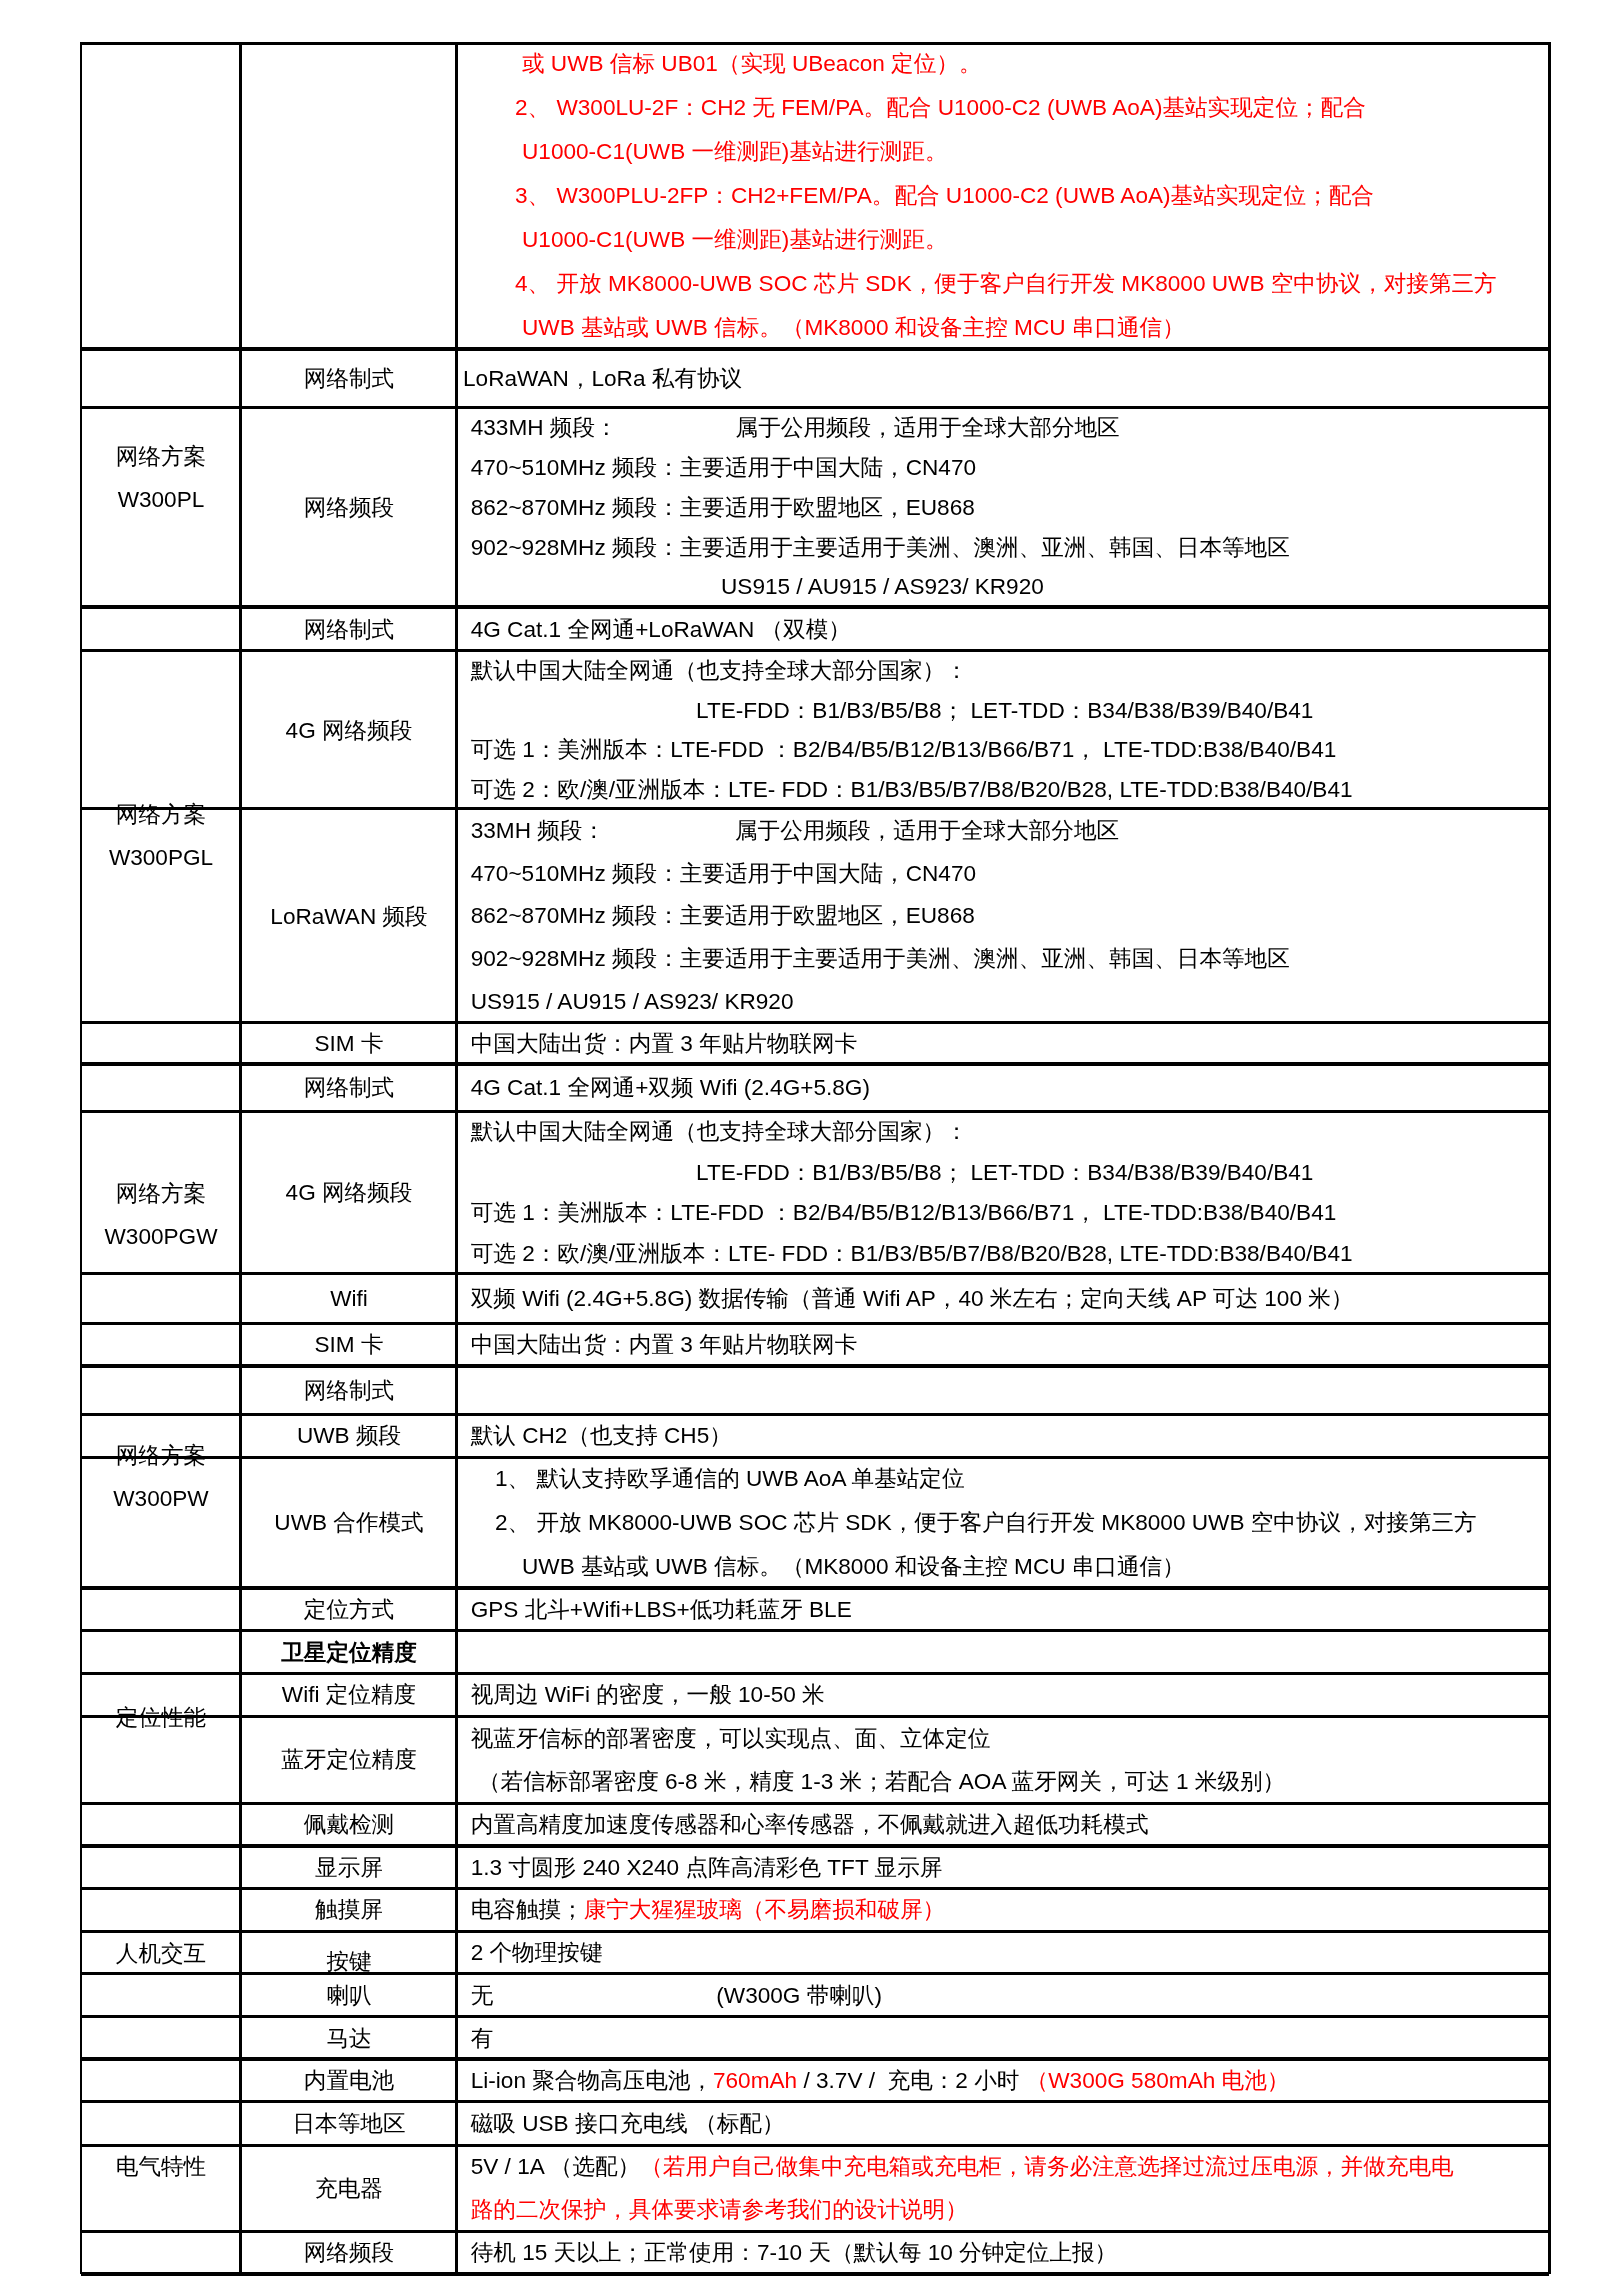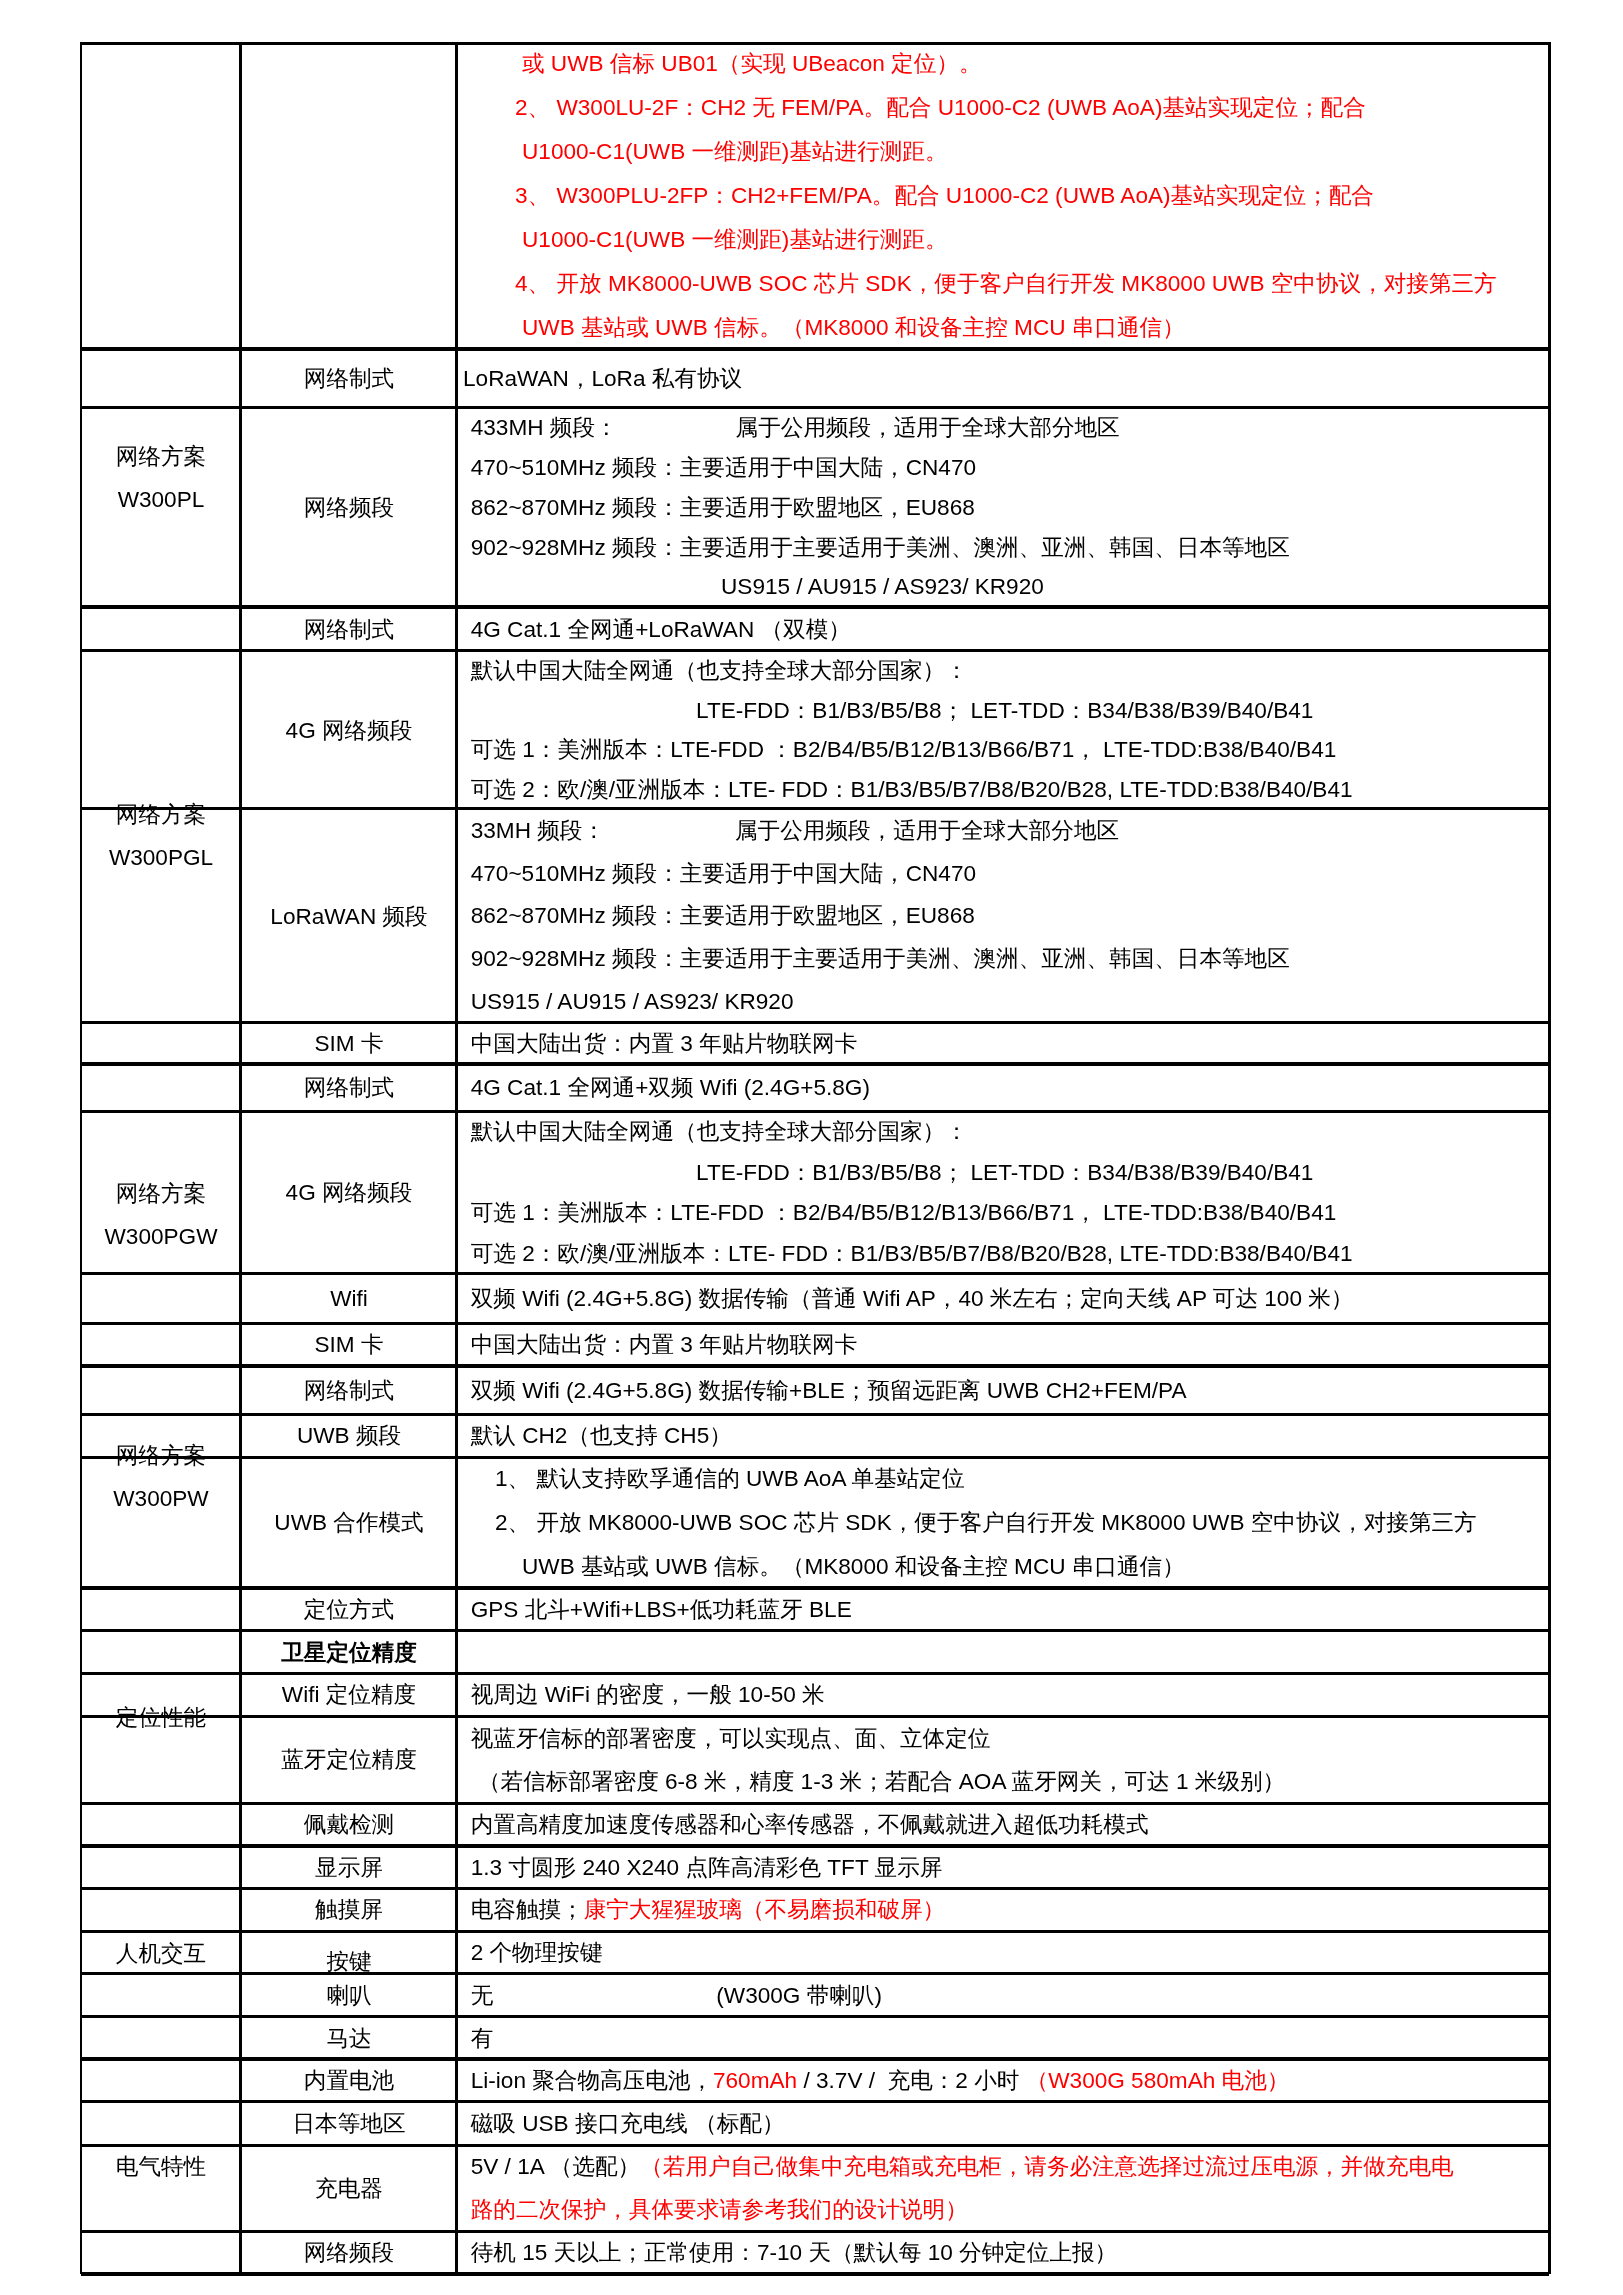--- a/index.html
+++ b/index.html
@@ -92,23 +92,20 @@
         <div class="line" style="height: 49px; padding-left: 14.7px;"><span>双频 Wifi (2.4G+5.8G) 数据传输（普通 Wifi AP，40 米左右；定向天线 AP 可达 100 米）</span></div>
       </div>
       <div class="hline" style="top: 1280px; left: 0px; width: 1468px; height: 2.9px;"></div>
       <div class="param" style="left: 160px; top: 1281px; width: 216px; height: 43px;">SIM 卡</div>
       <div class="val" style="left: 375px; top: 1281px; width: 1093px; height: 43px;">
         <div class="line" style="height: 43px; padding-left: 14.7px;"><span>中国大陆出货：内置 3 年贴片物联网卡</span></div>
       </div>
       <div class="grp" style="top: 1022px; height: 302px;"><div>网络方案</div><div>W300PGW</div></div>
       <div class="hline" style="top: 1322px; left: 0px; width: 1468px; height: 3.9px;"></div>
       <div class="param" style="left: 160px; top: 1324px; width: 216px; height: 48px;">网络制式</div>
-      <div class="val" style="left: 375px; top: 1324px; width: 1093px; height: 48px;">
-        <div class="line" style="height: 48px; padding-left: 14.7px;"><span>双频 Wifi (2.4G+5.8G) 数据传输+BLE；预留远距离 UWB CH2+FEM/PA</span></div>
-      </div>
       <div class="hline" style="top: 1371px; left: 0px; width: 1468px; height: 2.9px;"></div>
       <div class="param" style="left: 160px; top: 1372px; width: 216px; height: 43px;">UWB 频段</div>
       <div class="val" style="left: 375px; top: 1372px; width: 1093px; height: 43px;">
         <div class="line" style="height: 43px; padding-left: 14.7px;"><span>默认 CH2（也支持 CH5）</span></div>
       </div>
       <div class="hline" style="top: 1414px; left: 0px; width: 1468px; height: 2.9px;"></div>
       <div class="param" style="left: 160px; top: 1415px; width: 216px; height: 131px;">UWB 合作模式</div>
       <div class="val" style="left: 375px; top: 1415px; width: 1093px; height: 131px;">
         <div class="line" style="height: 44px; padding-left: 39px;"><span>1、 默认支持欧孚通信的 UWB AoA 单基站定位</span></div>
         <div class="line" style="height: 44px; padding-left: 39px;"><span>2、 开放 MK8000-UWB SOC 芯片 SDK，便于客户自行开发 MK8000 UWB 空中协议，对接第三方</span></div>

